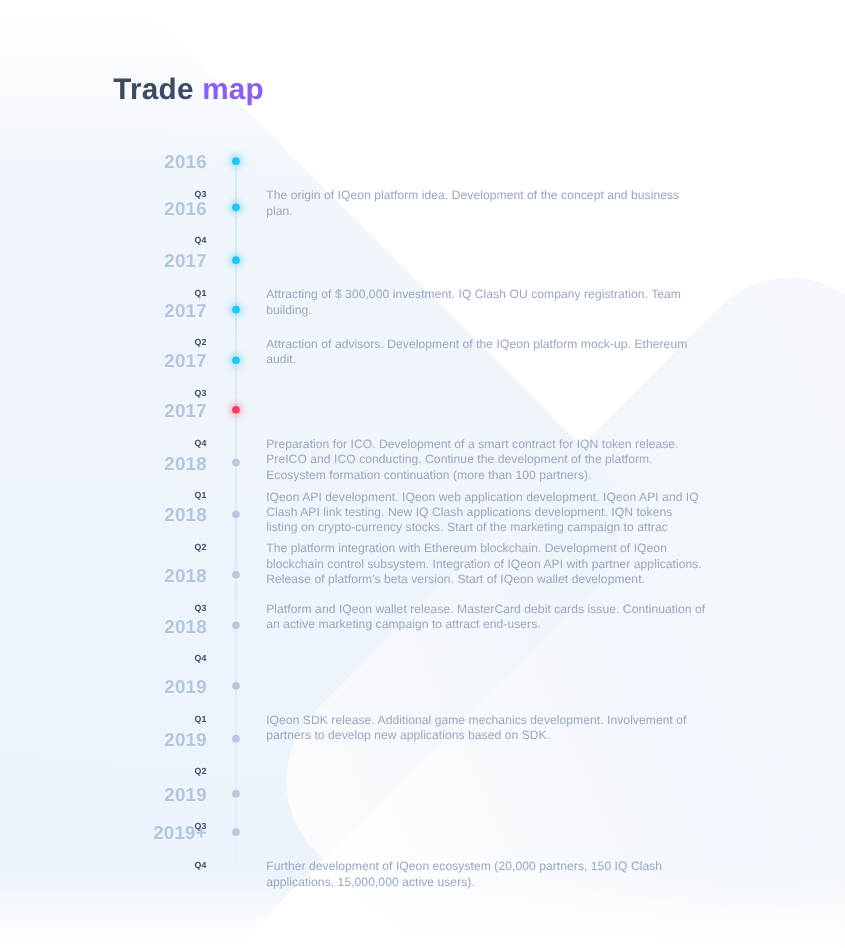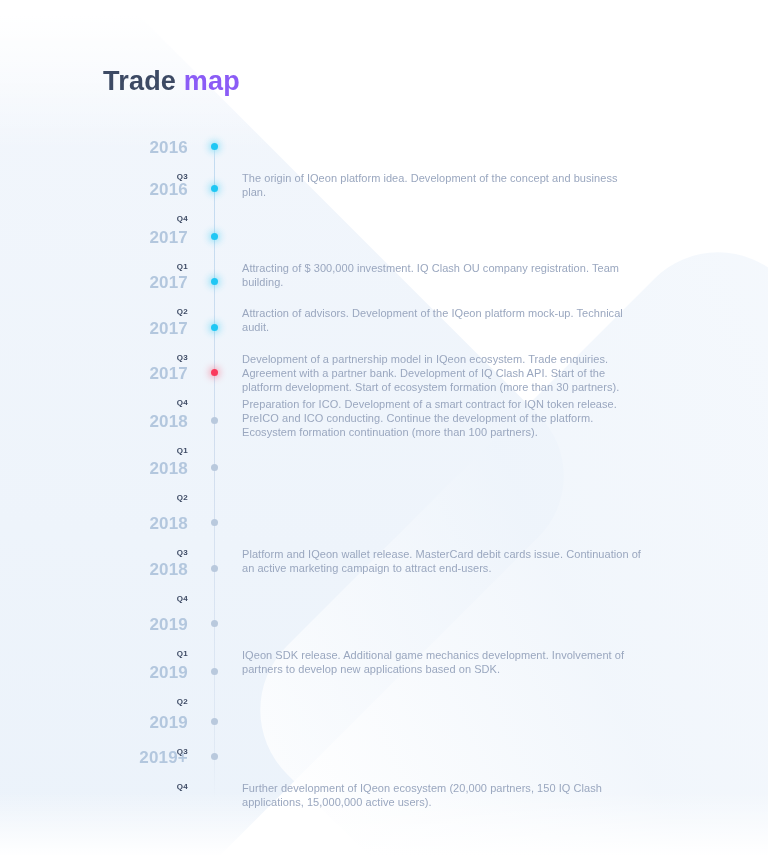--- a/index.html
+++ b/index.html
@@ -227,59 +227,60 @@
           <div class="tl-desc">Attracting of $ 300,000 investment. IQ Clash OU company registration. Team building.</div>
         </div>
         <div class="tl-row" style="position: absolute; left: 0px; width: 768px; top: 145px;">
           <div class="tl-date">
             <div class="tl-year">2017</div>
             <div class="tl-quarter">Q2</div>
           </div>
           <div class="tl-dot-wrap">
             <div class="tl-dot active"></div>
           </div>
-          <div class="tl-desc">Attraction of advisors. Development of the IQeon platform mock-up. Technical audit.</div>
+          <div class="tl-desc">Attraction of advisors. Development of the IQeon platform mock-up. Ethereum audit.</div>
         </div>
         <div class="tl-row" style="position: absolute; left: 0px; width: 768px; top: 191px;">
           <div class="tl-date">
             <div class="tl-year">2017</div>
             <div class="tl-quarter">Q3</div>
           </div>
           <div class="tl-dot-wrap">
             <div class="tl-dot active"></div>
           </div>
-          <div class="tl-desc">Development of a partnership model in IQeon ecosystem. Trade enquiries. Agreement with a partner bank. Development of IQ Clash API. Start of the platform development. Start of ecosystem formation (more than 30 partners).</div>
         </div>
         <div class="tl-row" style="position: absolute; left: 0px; width: 768px; top: 236px;">
           <div class="tl-date">
             <div class="tl-year">2017</div>
             <div class="tl-quarter">Q4</div>
           </div>
           <div class="tl-dot-wrap">
             <div class="tl-dot current"></div>
           </div>
           <div class="tl-desc">Preparation for ICO. Development of a smart contract for IQN token release. PreICO and ICO conducting. Continue the development of the platform. Ecosystem formation continuation (more than 100 partners).</div>
         </div>
         <div class="tl-row" style="position: absolute; left: 0px; width: 768px; top: 284px;">
           <div class="tl-date">
             <div class="tl-year">2018</div>
             <div class="tl-quarter">Q1</div>
           </div>
           <div class="tl-dot-wrap">
             <div class="tl-dot future"></div>
           </div>
+          <div class="tl-desc">IQeon API development. IQeon web application development. IQeon API and IQ Clash API link testing. New IQ Clash applications development. IQN tokens listing on crypto-currency stocks. Start of the marketing campaign to attrac</div>
         </div>
         <div class="tl-row" style="position: absolute; left: 0px; width: 768px; top: 331px;">
           <div class="tl-date">
             <div class="tl-year">2018</div>
             <div class="tl-quarter">Q2</div>
           </div>
           <div class="tl-dot-wrap">
             <div class="tl-dot future"></div>
           </div>
+          <div class="tl-desc">The platform integration with Ethereum blockchain. Development of IQeon blockchain control subsystem. Integration of IQeon API with partner applications. Release of platform's beta version. Start of IQeon wallet development.</div>
         </div>
         <div class="tl-row" style="position: absolute; left: 0px; width: 768px; top: 386px;">
           <div class="tl-date">
             <div class="tl-year">2018</div>
             <div class="tl-quarter">Q3</div>
           </div>
           <div class="tl-dot-wrap">
             <div class="tl-dot future"></div>
           </div>
           <div class="tl-desc">Platform and IQeon wallet release. MasterCard debit cards issue. Continuation of an active marketing campaign to attract end-users.</div>

